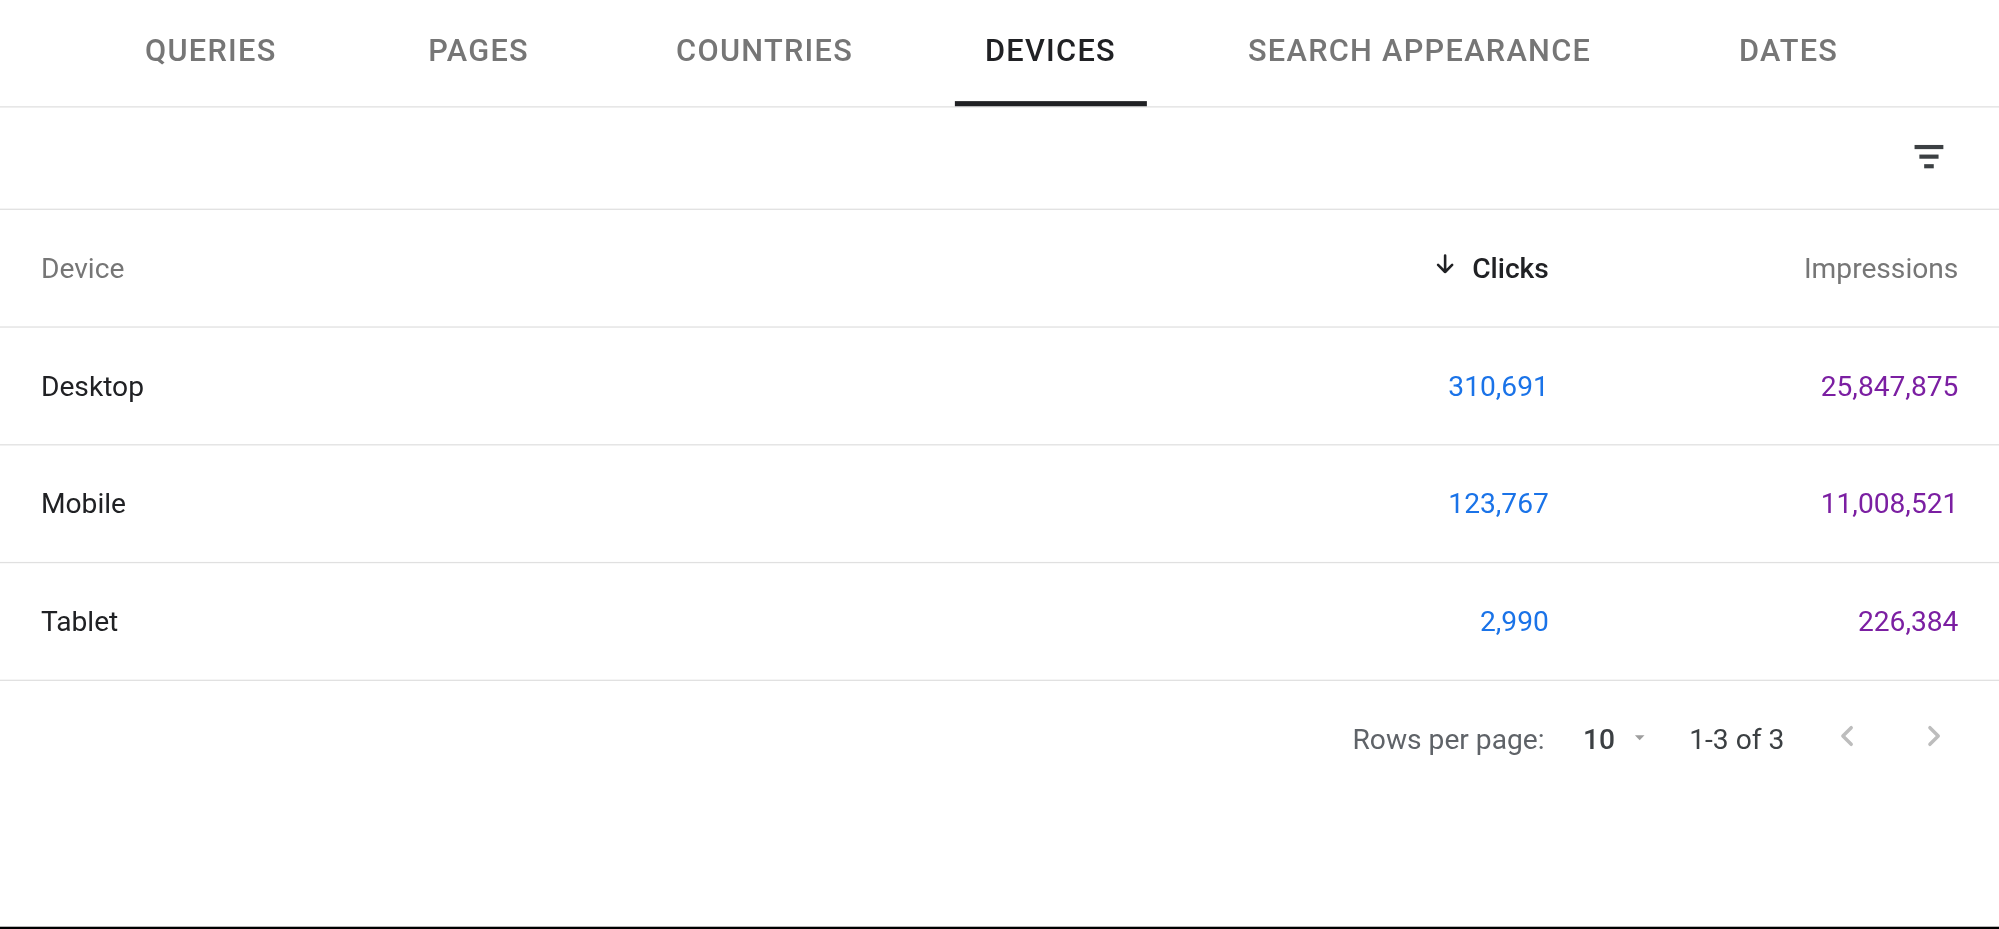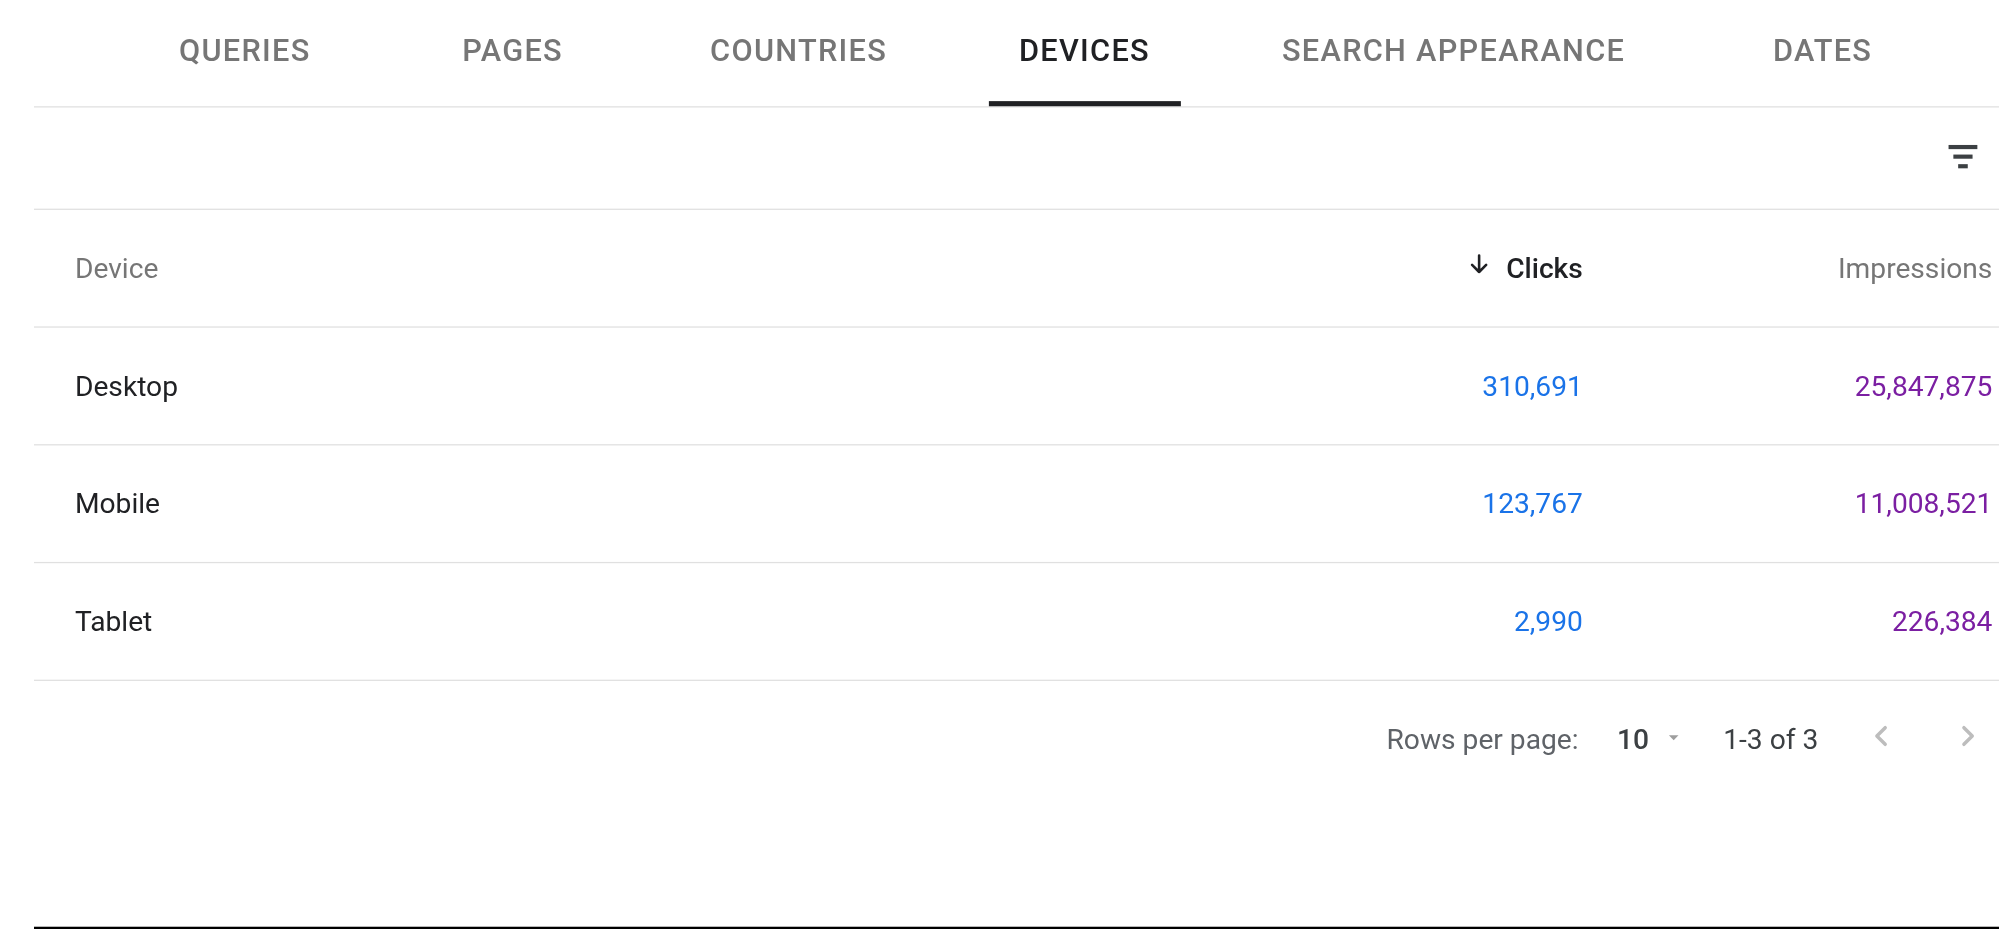--- a/index.html
+++ b/index.html
@@ -7,21 +7,20 @@
     font-family: Roboto, "Helvetica Neue", Arial, sans-serif;
     background: #fff;
     color: #202124;
     width: 1999px;
     font-size: 16px;
   }
   .viewport {
     width: 1999px;
     height: 929px;
     position: relative;
-    padding-left: 34px;
   }
   .scale-wrap {
     transform: scale(1.28);
     transform-origin: top left;
     width: 1562px;   
     height: 726px;   
     display: flex;
     flex-direction: column;
     border-bottom: 2px solid #000;
   }

